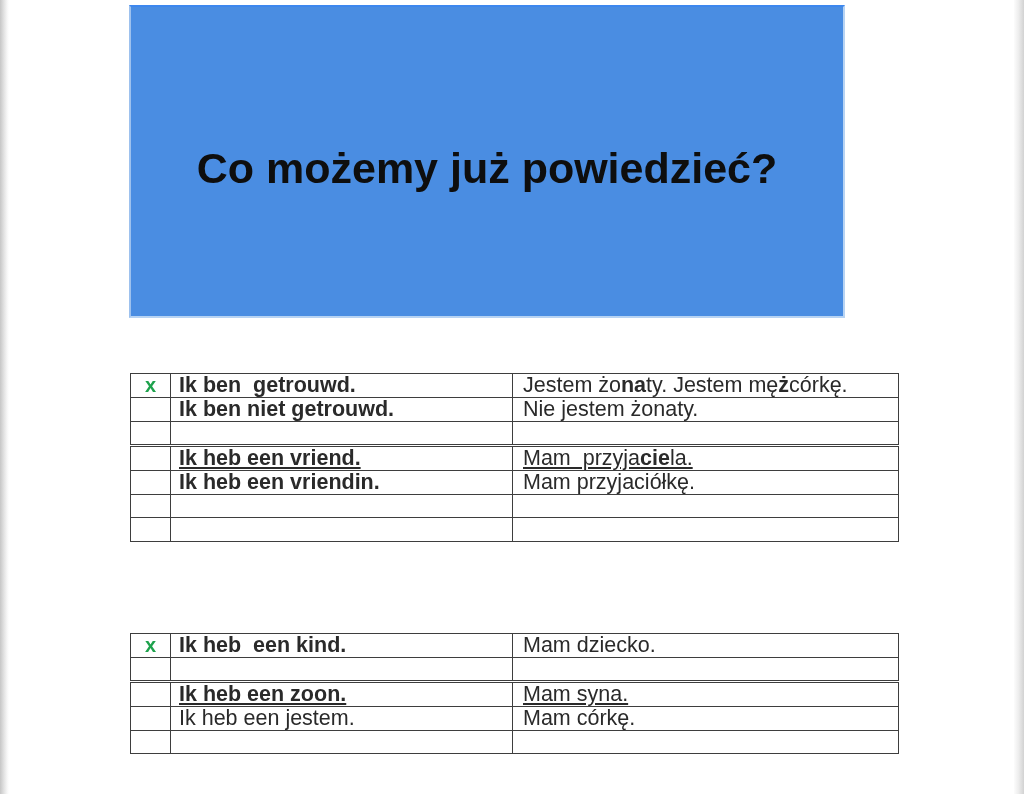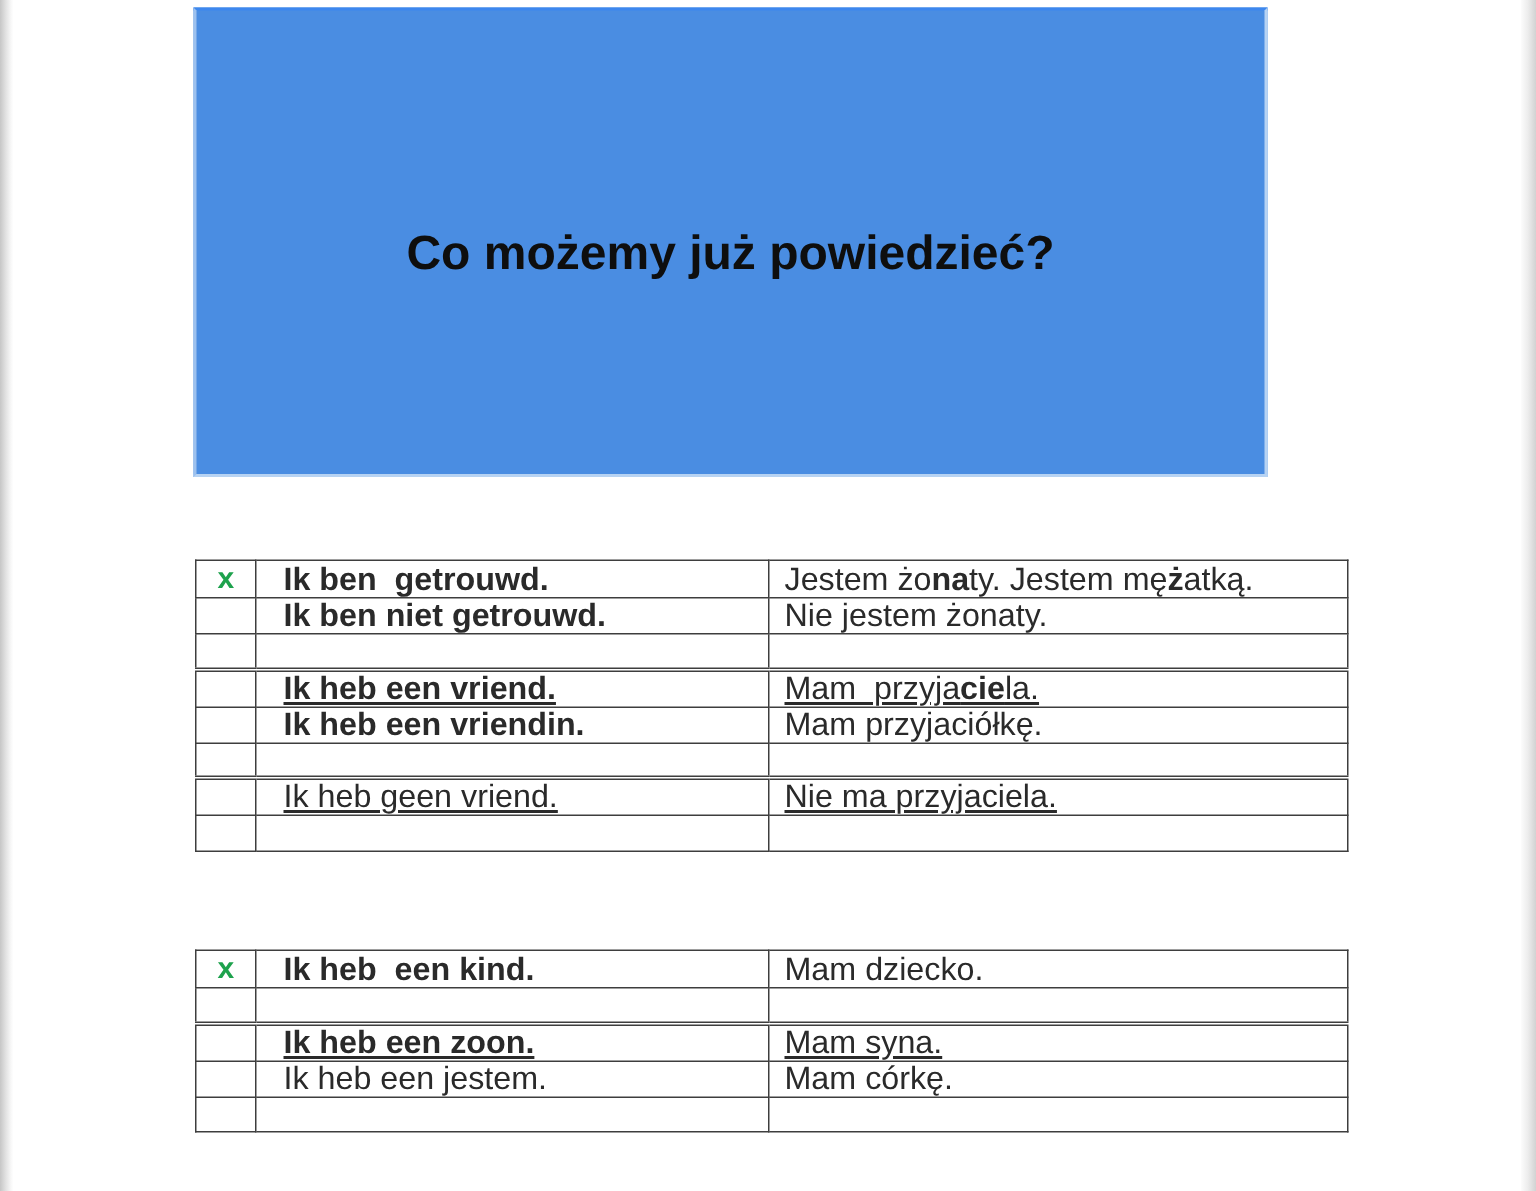--- a/index.html
+++ b/index.html
@@ -22,21 +22,21 @@
   .banner {
     position: absolute; left: 129px; top: 5px; width: 716px; height: 313px;
     border-top: 2px solid #3d87ee;
     border-left: 2px solid #9dc1ee;
     border-right: 2px solid #b7d3f3;
     border-bottom: 2px solid #b7d3f3;
     display: flex; align-items: center; justify-content: center;
   }
   .banner-title {
     padding-top: 14px;
-    font-size: 32px;
+    font-size: 43px;
     font-weight: bold;
     color: #0e0e0e;
     letter-spacing: 0px;
     white-space: nowrap;
   }
   .vocab-table {
     position: absolute; left: 130px;
     border-collapse: collapse;
     table-layout: fixed;
     width: 768px;
@@ -48,21 +48,21 @@
   .vocab-table td {
     border: 1px solid #3e3e3e;
     height: 23.5px;
     line-height: 23px;
     vertical-align: middle;
     white-space: pre;
     overflow: hidden;
   }
   .vocab-table tr.group-start td { border-top: 3px double #3e3e3e; text-decoration: underline; }
   td.c-mark { text-align: center; padding: 0; }
-  td.c-nl { padding: 0 4px 0 18px; margin-left: 16px; }
+  td.c-nl { padding: 0 4px 0 8px; margin-left: 16px; }
   td.c-pl { padding: 0 4px 0 10px; }
   .b { font-weight: bold; }
   .mark { font-weight: bold; font-size: 20px; }
 </style>
 </head>
 <body>
 
 <div>
 
   <div class="edge-left"></div>
@@ -75,21 +75,21 @@
   <table class="vocab-table t1">
     <colgroup>
         <col style="width:40px">
         <col style="width:342px">
         <col style="width:386px">
       </colgroup>
     <tbody>
         <tr>
           <td class="c-mark"><span class="mark" style="color: rgb(30, 162, 77);">x</span></td>
           <td class="c-nl b">Ik ben  getrouwd.</td>
-          <td class="c-pl"><span>Jestem żo</span><span class="b">na</span><span>ty. Jestem mę</span><span class="b">ż</span><span>atką.</span></td>
+          <td class="c-pl"><span>Jestem żo</span><span class="b">na</span><span>ty. Jestem mę</span><span class="b">ż</span><span>córkę.</span></td>
         </tr>
         <tr>
           <td class="c-mark"></td>
           <td class="c-nl b">Ik ben niet getrouwd.</td>
           <td class="c-pl"><span>Nie jestem żonaty.</span></td>
         </tr>
         <tr>
           <td class="c-mark"></td>
           <td class="c-nl"></td>
           <td class="c-pl"></td>
@@ -101,25 +101,20 @@
         </tr>
         <tr>
           <td class="c-mark"></td>
           <td class="c-nl b">Ik heb een vriendin.</td>
           <td class="c-pl"><span>Mam przyjaciółkę.</span></td>
         </tr>
         <tr>
           <td class="c-mark"></td>
           <td class="c-nl"></td>
           <td class="c-pl"></td>
-        </tr>
-        <tr class="group-start">
-          <td class="c-mark"></td>
-          <td class="c-nl">Ik heb geen vriend.</td>
-          <td class="c-pl"><span>Nie ma przyjaciela.</span></td>
         </tr>
         <tr>
           <td class="c-mark"></td>
           <td class="c-nl"></td>
           <td class="c-pl"></td>
         </tr>
       </tbody>
   </table>
 
   <table class="vocab-table t2">

